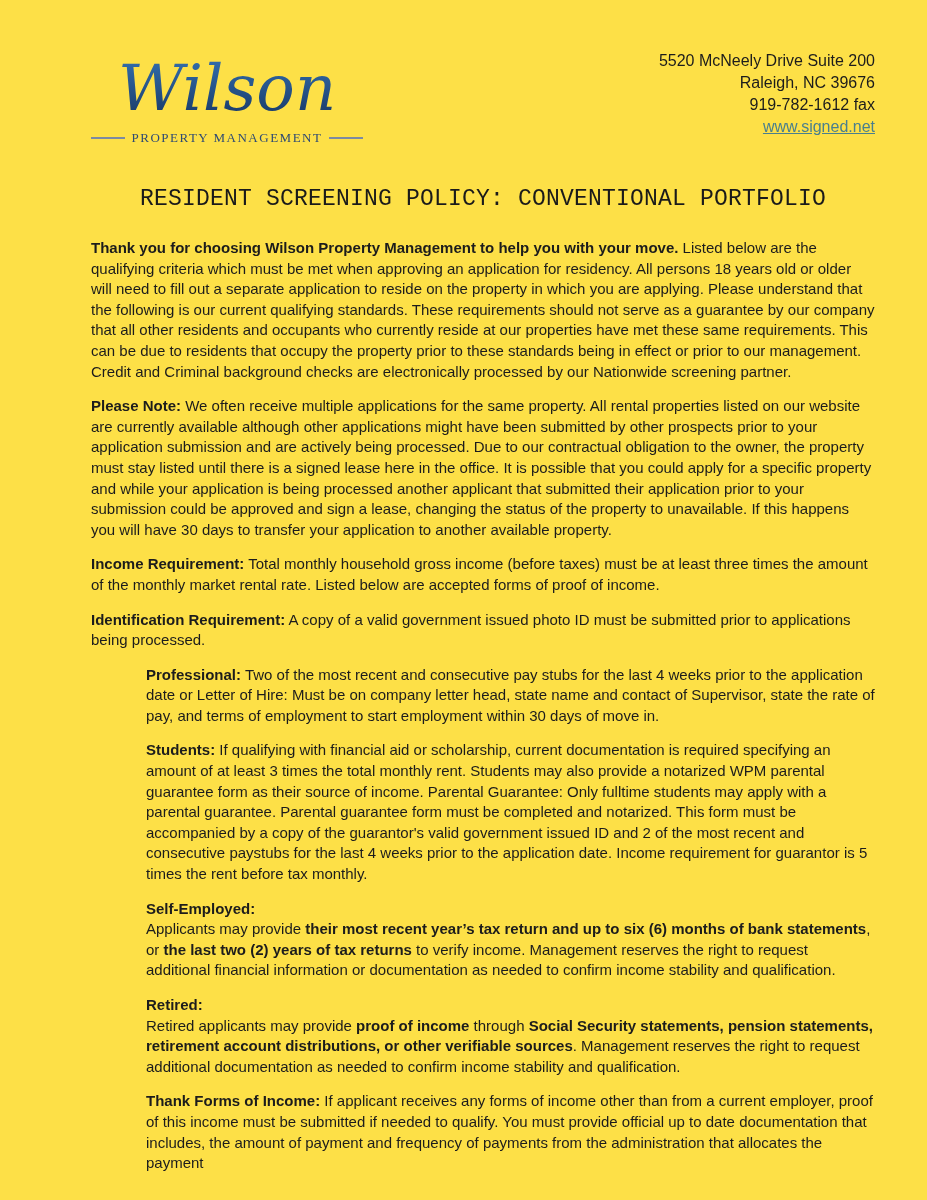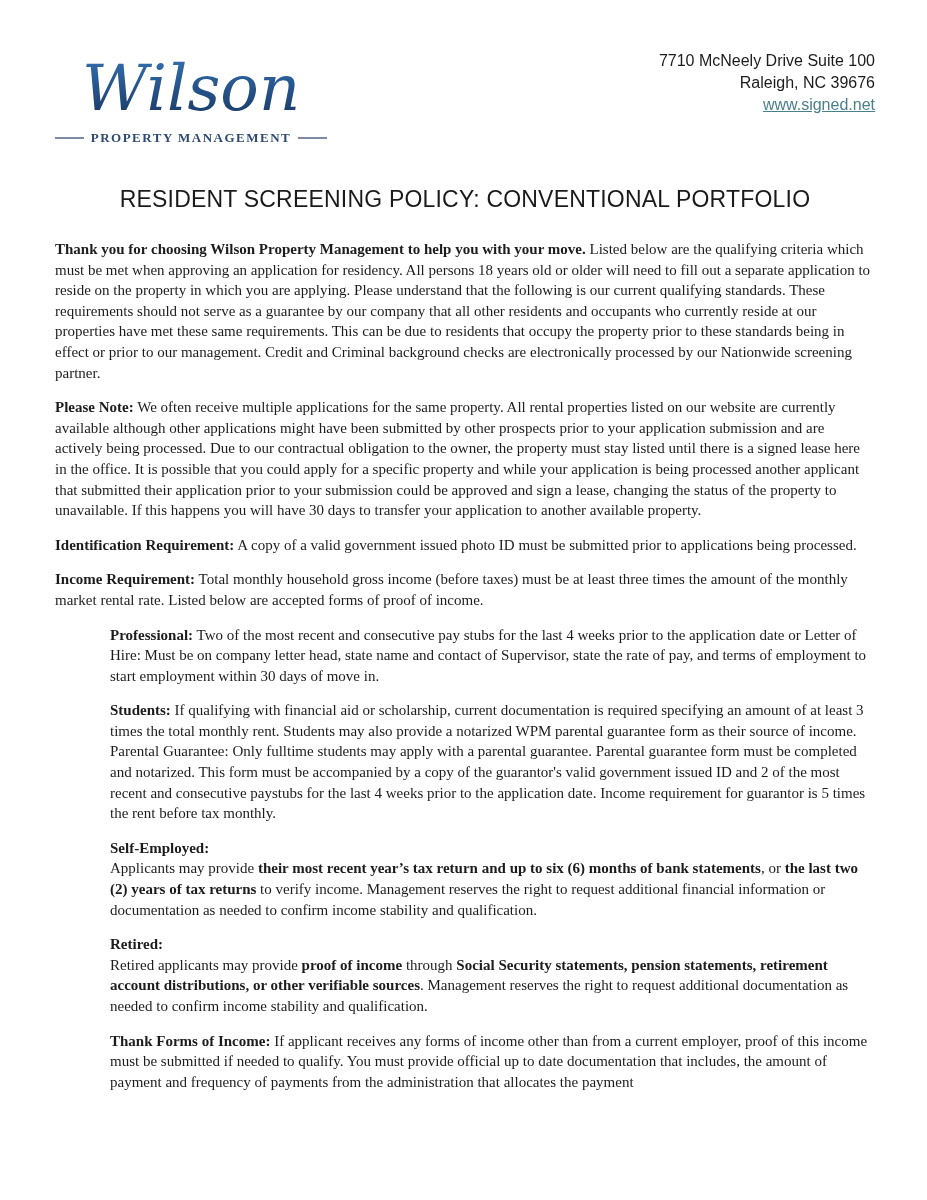--- a/index.html
+++ b/index.html
@@ -1,25 +1,26 @@
 <!DOCTYPE html>
 <html><head>
 <meta charset="utf-8">
 <style>
   html, body { margin: 0; padding: 0; background: #e8e8e8; }
   .page {
     position: relative;
     width: 927px;
     height: 1200px;
     margin: 0 auto;
-    background: #ffffff;
+    background: #fde047;
     font-family: "Liberation Sans", sans-serif;
     color: #1c1c1c;
     overflow: hidden;
     box-sizing: border-box;
+    padding-left: 36px;
   }
   
   .letterhead {
     display: flex;
     justify-content: space-between;
     align-items: flex-start;
     padding: 42px 52px 0 55px;
   }
   .logo-block { width: 272px; }
   .logo-script-svg { display: block; }
@@ -29,21 +30,21 @@
     margin-top: -4px;
     gap: 7px;
   }
   .tagline-rule {
     flex: 1 1 auto;
     height: 2px;
     background: #7c8aa3;
   }
   .tagline-text {
     font-family: "Liberation Serif", serif;
-    font-weight: 700;
+    font-weight: 400;
     font-size: 13px;
     letter-spacing: 1.5px;
     color: #2e4a73;
     white-space: nowrap;
   }
   .contact-block {
     text-align: right;
     font-size: 16px;
     line-height: 22px;
     margin-top: 8px;
@@ -56,30 +57,30 @@
     cursor: pointer;
   }
   
   .doc-title {
     margin: 40px 52px 0 55px;
     text-align: center;
     font-size: 23px;
     font-weight: 400;
     letter-spacing: 0.2px;
     color: #1a1a1a;
-    font-family: Liberation Sans, sans-serif;
+    font-family: Liberation Mono, monospace;
   }
   
   .doc-body {
     margin: 26px 52px 0 55px;
     font-size: 15px;
     line-height: 20.6px;
     text-align: left;
   }
-  .doc-body p { margin: 0 0 14px 0; font-family: Liberation Serif, serif; }
+  .doc-body p { margin: 0 0 14px 0; }
   .doc-body p.indent { padding-left: 55px; }
   .doc-body .b { font-weight: 700; }
 </style>
 </head>
 <body>
 
 <div class="page">
 
   <header class="letterhead">
     <div class="logo-block">
@@ -93,33 +94,34 @@
         <text x="136" y="68" text-anchor="middle" font-family="DejaVu Serif, serif" font-style="italic" font-size="64" fill="url(#wilsonGrad)">Wilson</text>
       </svg>
       <div class="tagline-row">
         <span class="tagline-rule"></span>
         <span class="tagline-text">PROPERTY MANAGEMENT</span>
         <span class="tagline-rule"></span>
       </div>
     </div>
 
     <div class="contact-block">
-      <span class="contact-line">7710 McNeely Drive Suite 100</span>
+      <span class="contact-line">5520 McNeely Drive Suite 200</span>
       <span class="contact-line">Raleigh, NC 39676</span>
+      <span class="contact-line">919-782-1612 fax</span>
       <a class="website-link">www.signed.net</a>
     </div>
   </header>
 
   <h1 class="doc-title">RESIDENT SCREENING POLICY: CONVENTIONAL PORTFOLIO</h1>
 
   <main class="doc-body" id="doc-body">
       <p><span class="b">Thank you for choosing Wilson Property Management to help you with your move.</span><span> Listed below are the qualifying criteria which must be met when approving an application for residency. All persons 18 years old or older will need to fill out a separate application to reside on the property in which you are applying. Please understand that the following is our current qualifying standards. These requirements should not serve as a guarantee by our company that all other residents and occupants who currently reside at our properties have met these same requirements. This can be due to residents that occupy the property prior to these standards being in effect or prior to our management. Credit and Criminal background checks are electronically processed by our Nationwide screening partner.</span></p>
       <p><span class="b">Please Note:</span><span> We often receive multiple applications for the same property. All rental properties listed on our website are currently available although other applications might have been submitted by other prospects prior to your application submission and are actively being processed. Due to our contractual obligation to the owner, the property must stay listed until there is a signed lease here in the office. It is possible that you could apply for a specific property and while your application is being processed another applicant that submitted their application prior to your submission could be approved and sign a lease, changing the status of the property to unavailable. If this happens you will have 30 days to transfer your application to another available property.</span></p>
+      <p><span class="b">Income Requirement:</span><span> Total monthly household gross income (before taxes) must be at least three times the amount of the monthly market rental rate. Listed below are accepted forms of proof of income.</span></p>
       <p><span class="b">Identification Requirement:</span><span> A copy of a valid government issued photo ID must be submitted prior to applications being processed.</span></p>
-      <p><span class="b">Income Requirement:</span><span> Total monthly household gross income (before taxes) must be at least three times the amount of the monthly market rental rate. Listed below are accepted forms of proof of income.</span></p>
       <p class="indent"><span class="b">Professional:</span><span> Two of the most recent and consecutive pay stubs for the last 4 weeks prior to the application date or Letter of Hire: Must be on company letter head, state name and contact of Supervisor, state the rate of pay, and terms of employment to start employment within 30 days of move in.</span></p>
       <p class="indent"><span class="b">Students:</span><span> If qualifying with financial aid or scholarship, current documentation is required specifying an amount of at least 3 times the total monthly rent. Students may also provide a notarized WPM parental guarantee form as their source of income. Parental Guarantee: Only fulltime students may apply with a parental guarantee. Parental guarantee form must be completed and notarized. This form must be accompanied by a copy of the guarantor's valid government issued ID and 2 of the most recent and consecutive paystubs for the last 4 weeks prior to the application date. Income requirement for guarantor is 5 times the rent before tax monthly.</span></p>
       <p class="indent"><span class="b">Self-Employed:</span><br><span>Applicants may provide </span><span class="b">their most recent year’s tax return and up to six (6) months of bank statements</span><span>, or </span><span class="b">the last two (2) years of tax returns</span><span> to verify income. Management reserves the right to request additional financial information or documentation as needed to confirm income stability and qualification.</span></p>
       <p class="indent"><span class="b">Retired:</span><br><span>Retired applicants may provide </span><span class="b">proof of income</span><span> through </span><span class="b">Social Security statements, pension statements, retirement account distributions, or other verifiable sources</span><span>. Management reserves the right to request additional documentation as needed to confirm income stability and qualification.</span></p>
       <p class="indent"><span class="b">Thank Forms of Income:</span><span> If applicant receives any forms of income other than from a current employer, proof of this income must be submitted if needed to qualify. You must provide official up to date documentation that includes, the amount of payment and frequency of payments from the administration that allocates the payment</span></p>
     </main>
 
 </div>
 
 </body></html>

